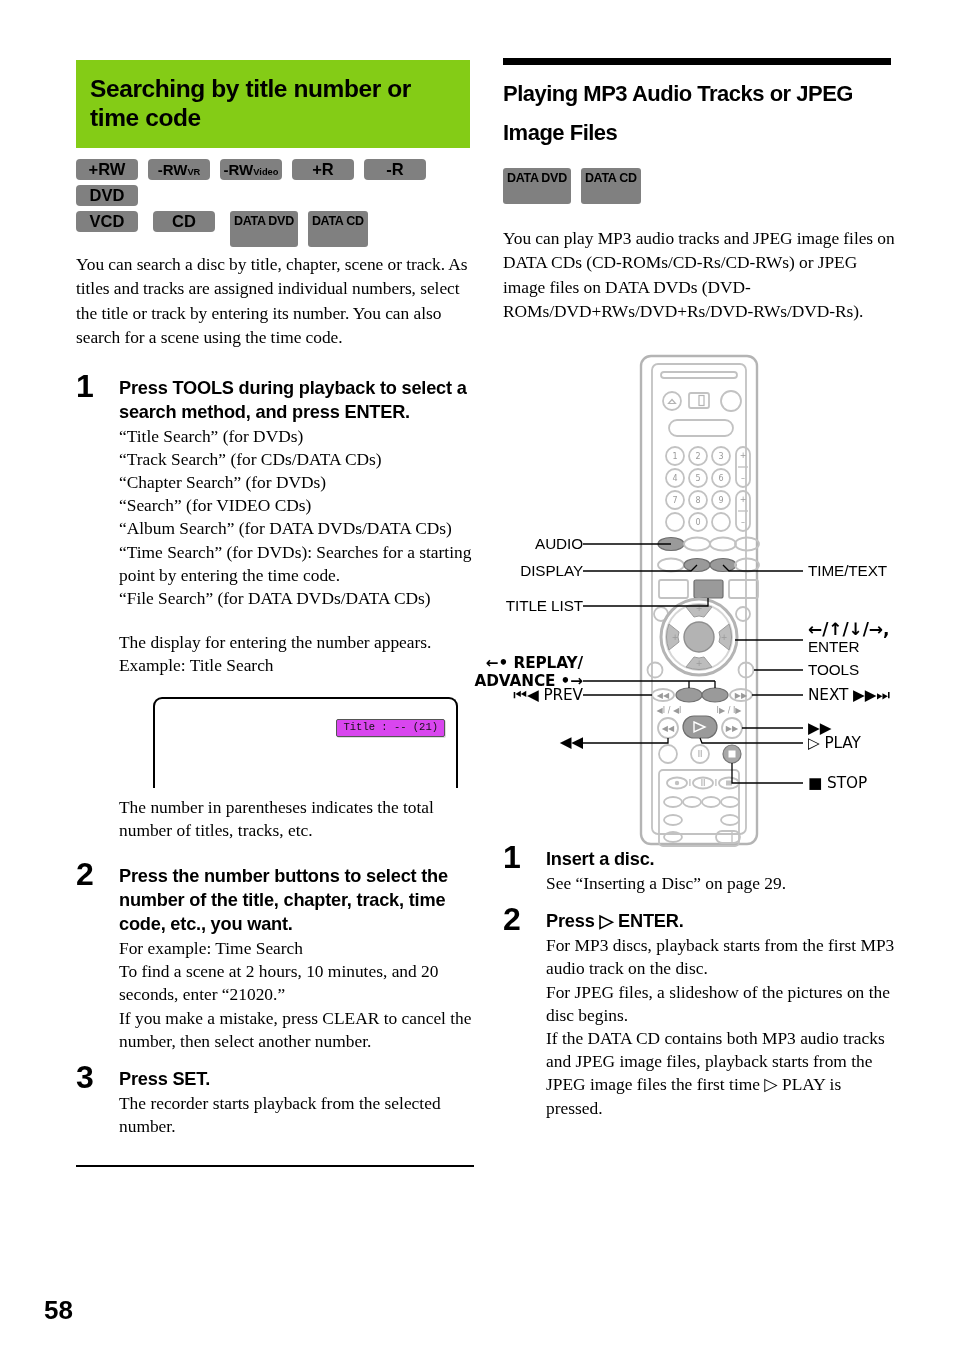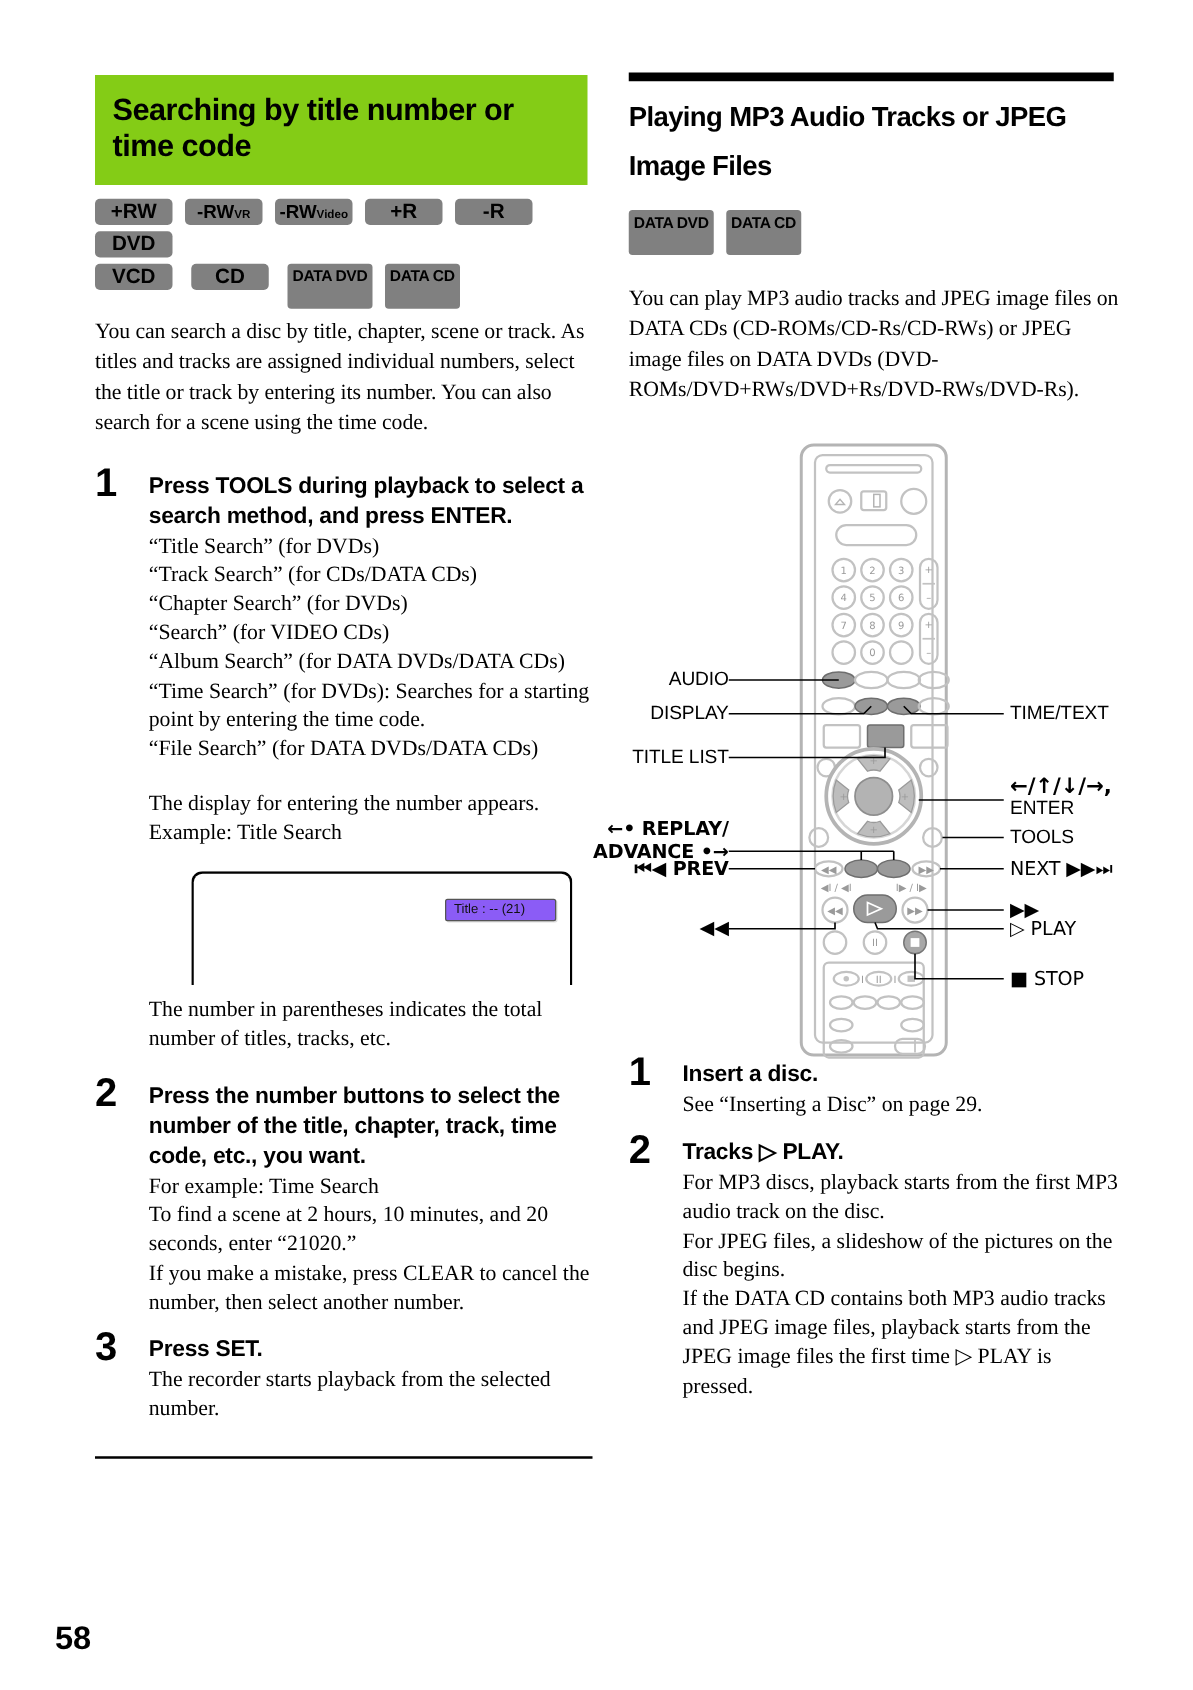--- a/index.html
+++ b/index.html
@@ -104,24 +104,24 @@
     margin:19px 0 0 34px;
     width:305px; height:91px;
     border:2.2px solid #000;
     border-bottom:none;
     border-radius:9px 9px 0 0;
     box-sizing:border-box;
   }
   .osd{
     position:absolute; right:11px; top:20px;
     border:1.1px solid #555;
-    background:#8b5cf6;
+    background:#d946ef;
     border-radius:2px;
-    padding:1px 24px 2px 6px;
-    font-family:Liberation Sans, sans-serif;
+    padding:1px 6px 2px 6px;
+    font-family:Liberation Mono, monospace;
     font-size:10.5px;
     line-height:13px;
     color:#111;
     white-space:nowrap;
     box-shadow:1px 1px 0 #ddd;
   }
 
   
   .col-rule{margin-top:27px; width:398px; height:1.6px; background:#000;}
 
@@ -419,21 +419,21 @@
 
       <div class="callout left" style="left:-22px; top:212px; width:102px;">DISPLAY</div>
 
       <div class="callout left" style="left:-34px; top:247px; width:114px;">TITLE LIST</div>
 
       <div class="callout left" style="left:-44px; top:304px; width:124px;">
         <div class="glyph">←• REPLAY/</div>
         <div class="glyph">ADVANCE •→</div>
       </div>
 
-      <div class="callout left glyph" style="left:-40px; top:336px; width:120px; font-weight:bold;">⏮◀ PREV</div>
+      <div class="callout left glyph" style="left:-40px; top:336px; width:120px; font-weight:normal;">⏮◀ PREV</div>
 
       <div class="callout left glyph" style="left:0px; top:383px; width:80px;">◀◀</div>
 
       <div class="callout right" style="left:305px; top:212px;">TIME/TEXT</div>
 
       <div class="callout right" style="left:305px; top:270px;">
         <div class="glyph" style="font-size:17px;line-height:18px;">←/↑/↓/→,</div>
         <div>ENTER</div>
       </div>
 
@@ -451,21 +451,21 @@
     <div style="position:absolute; left:0; top:789px; width:392px;">
 
       <div class="step" style="margin-top:0;">
         <div class="num">1</div>
         <h3>Insert a disc.</h3>
         <p class="sub-list">See “Inserting a Disc” on page 29.</p>
       </div>
 
       <div class="step" style="margin-top:14px;">
         <div class="num">2</div>
-        <h3>Tracks ▷ PLAY.</h3>
+        <h3>Press ▷ ENTER.</h3>
         <p class="sub-list">For MP3 discs, playback starts from the first MP3 audio track on the disc.</p>
         <p class="sub-list">For JPEG files, a slideshow of the pictures on the disc begins.</p>
         <p class="sub-list">If the DATA CD contains both MP3 audio tracks and JPEG image files, playback starts from the JPEG image files the first time ▷ PLAY is pressed.</p>
       </div>
     </div>
 
   </div>
 
   <div class="pageno">58</div>
 </div>

